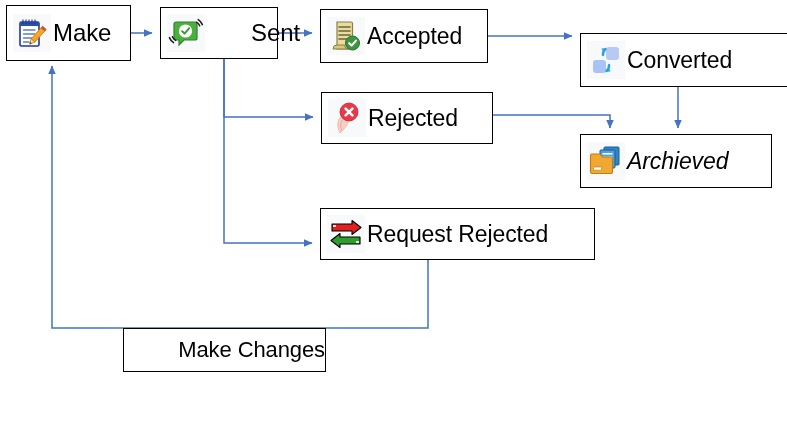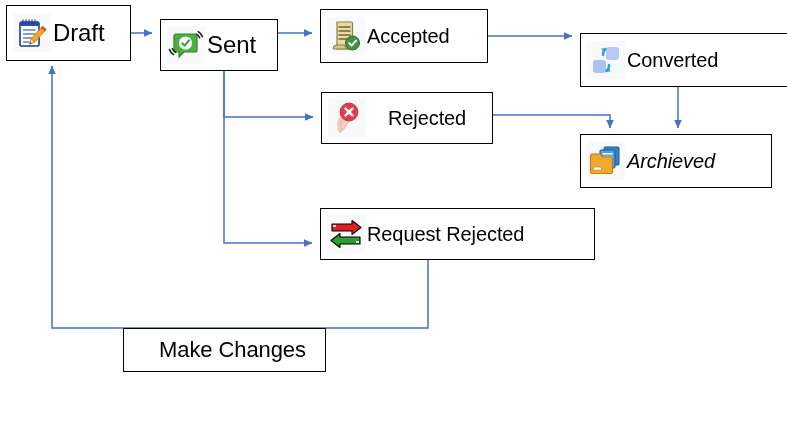--- a/index.html
+++ b/index.html
@@ -39,36 +39,36 @@
   .node-icon {
     flex: 0 0 auto;
     width: 38px;
     height: 38px;
     position: relative;
     background: #f7f9fb;
     margin-right: 2px;
   }
   .node-label {
     font-family: "Liberation Sans", sans-serif;
-    font-size: 20px;
+    font-size: 23px;
     color: #000000;
     white-space: nowrap;
     line-height: 1;
     letter-spacing: -0.1px;
   }
   .node.no-icon {
-    justify-content: center;
+    justify-content: flex-end;
     padding-left: 16px;
   }
   
   #node-draft     { left: 6px;   top: 5px;   width: 125px; height: 56px; }
-  #node-sent      { left: 160px; top: 19px;   width: 118px; height: 52px; }
+  #node-sent      { left: 160px; top: 7px;   width: 118px; height: 52px; gap: 44px; }
   #node-accepted  { left: 320px; top: 9px;   width: 168px; height: 54px; }
   #node-converted { left: 580px; top: 9px;   width: 230px; height: 54px; margin-top: 24px; }
-  #node-rejected  { left: 321px; top: 92px;  width: 172px; height: 52px; gap: 20px; }
+  #node-rejected  { left: 321px; top: 92px;  width: 172px; height: 52px; }
   #node-archieved { left: 580px; top: 134px; width: 192px; height: 54px; font-style: italic; }
   #node-request   { left: 320px; top: 208px; width: 275px; height: 52px; }
   #node-make      { left: 123px; top: 328px; width: 203px; height: 44px; }
 
   #node-draft .node-label { font-size: 24px; }
   #node-sent .node-label  { font-size: 24px; }
   #node-make .node-label  { font-size: 22px; }
 
   
   .ico { position: absolute; left: 0; top: 0; width: 38px; height: 38px; }
@@ -137,21 +137,21 @@
           <line x1="10.5" y1="28" x2="16" y2="28"></line>
         </g>
         <g transform="rotate(42 24 22)">
           <rect x="21.5" y="11" width="5" height="17" fill="#f5a623" stroke="#c07d10" stroke-width="0.8"></rect>
           <polygon points="21.5,28 26.5,28 24,33" fill="#f7e2a8" stroke="#c07d10" stroke-width="0.8"></polygon>
           <polygon points="23,31 25,31 24,33" fill="#3a3a3a"></polygon>
           <rect x="21.5" y="11" width="5" height="2.5" fill="#d84a3a"></rect>
         </g>
       </svg>
     </span>
-    <span class="node-label">Draft</span>
+    <span class="node-label">Make</span>
   </div>
 
   <div class="node" id="node-sent">
     <span class="node-icon">
       <svg class="ico" viewBox="0 0 38 38" xmlns="http://www.w3.org/2000/svg">
         <path d="M9,8 H28 a2,2 0 0 1 2,2 V24 a2,2 0 0 1 -2,2 H17 l-5,5 v-5 H9 a2,2 0 0 1 -2,-2 V10 a2,2 0 0 1 2,-2 z" fill="#4caf3f" stroke="#2e8327" stroke-width="1.2"></path>
         <circle cx="18.5" cy="17" r="6.6" fill="#ffffff"></circle>
         <path d="M15.2,17.2 L17.6,19.6 L22.2,14.2" fill="none" stroke="#3a9a33" stroke-width="2" stroke-linecap="round" stroke-linejoin="round"></path>
         <g fill="none" stroke="#1a1a1a" stroke-width="1.5" stroke-linecap="round">
           <path d="M29.5,8.2 a7,7 0 0 1 3.2,3.6"></path>

